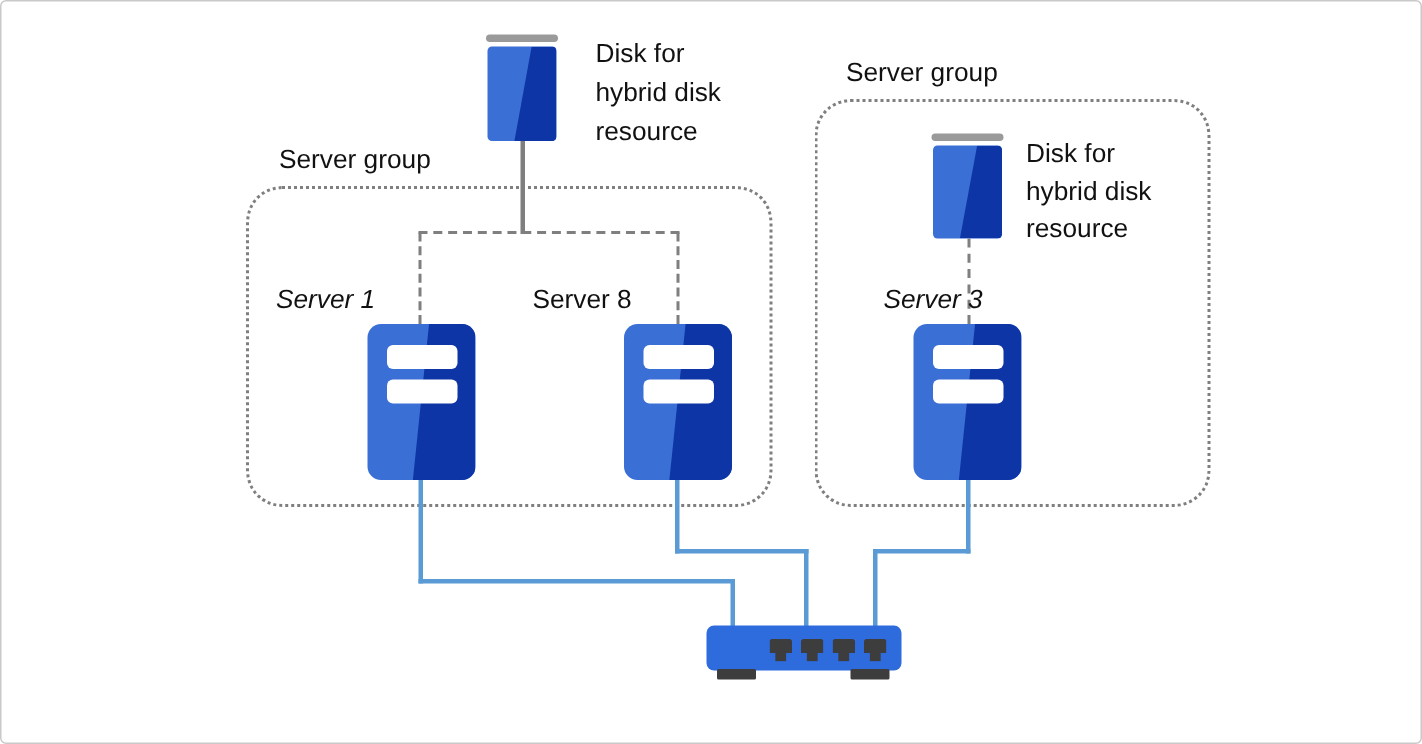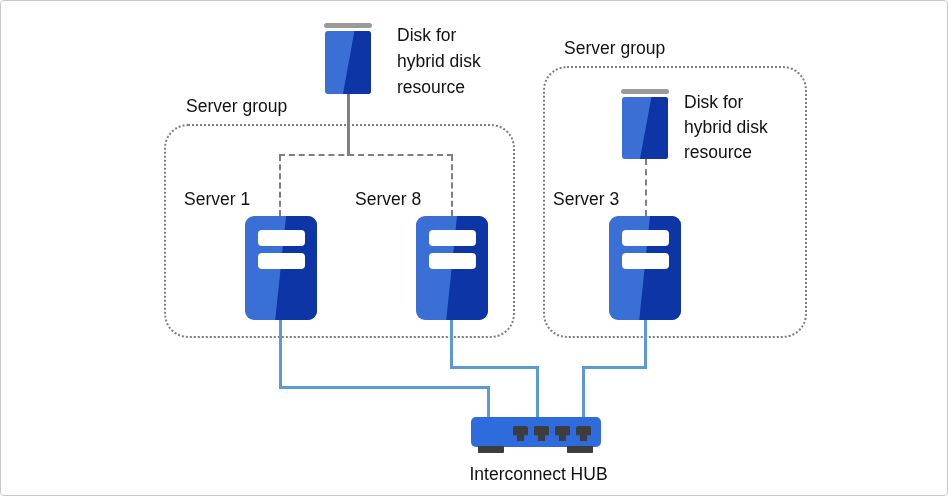--- a/index.html
+++ b/index.html
@@ -103,23 +103,23 @@
   <div class="label multiline" style="left:683px;top:89px;line-height:25px;">Disk for
 hybrid disk
 resource</div>
 
   <div class="gray-solid-v" style="left:346px;top:93px;height:62px;"></div>
   <div class="dash-h" style="left:278px;top:153px;width:174px;"></div>
   <div class="dash-v" style="left:278px;top:154px;height:61px;"></div>
   <div class="dash-v" style="left:450px;top:154px;height:61px;"></div>
   <div class="dash-v" style="left:644px;top:158px;height:57px;"></div>
 
-  <div class="label" style="left:183px;top:188px;">Server 1</div>
+  <div class="label" style="left:183px;top:188px;font-style:italic;">Server 1</div>
   <div class="label" style="left:354px;top:188px;">Server 8</div>
-  <div class="label" style="left:552px;top:188px;">Server 3</div>
+  <div class="label" style="left:588px;top:188px;font-style:italic;">Server 3</div>
 
   <div class="server-icon" style="left:244px;">
     <div class="server-dark"></div>
     <div class="server-slot slot1"></div>
     <div class="server-slot slot2"></div>
   </div>
   <div class="server-icon" style="left:415px;">
     <div class="server-dark"></div>
     <div class="server-slot slot1"></div>
     <div class="server-slot slot2"></div>
@@ -142,15 +142,14 @@
   <div class="blue-h" style="left:581px;top:365px;width:65px;"></div>
   <div class="blue-v" style="left:581px;top:365px;height:52px;"></div>
 
   <div class="hub-body"></div>
   <div class="hub-foot" style="left:477px;"></div>
   <div class="hub-foot" style="left:566px;"></div>
   <div class="hub-port" style="left:512px;"></div>
   <div class="hub-port" style="left:533px;"></div>
   <div class="hub-port" style="left:554px;"></div>
   <div class="hub-port" style="left:575px;"></div>
-  <div class="hub-label">Interconnect HUB</div>
 
 </div>
 
 </body></html>

